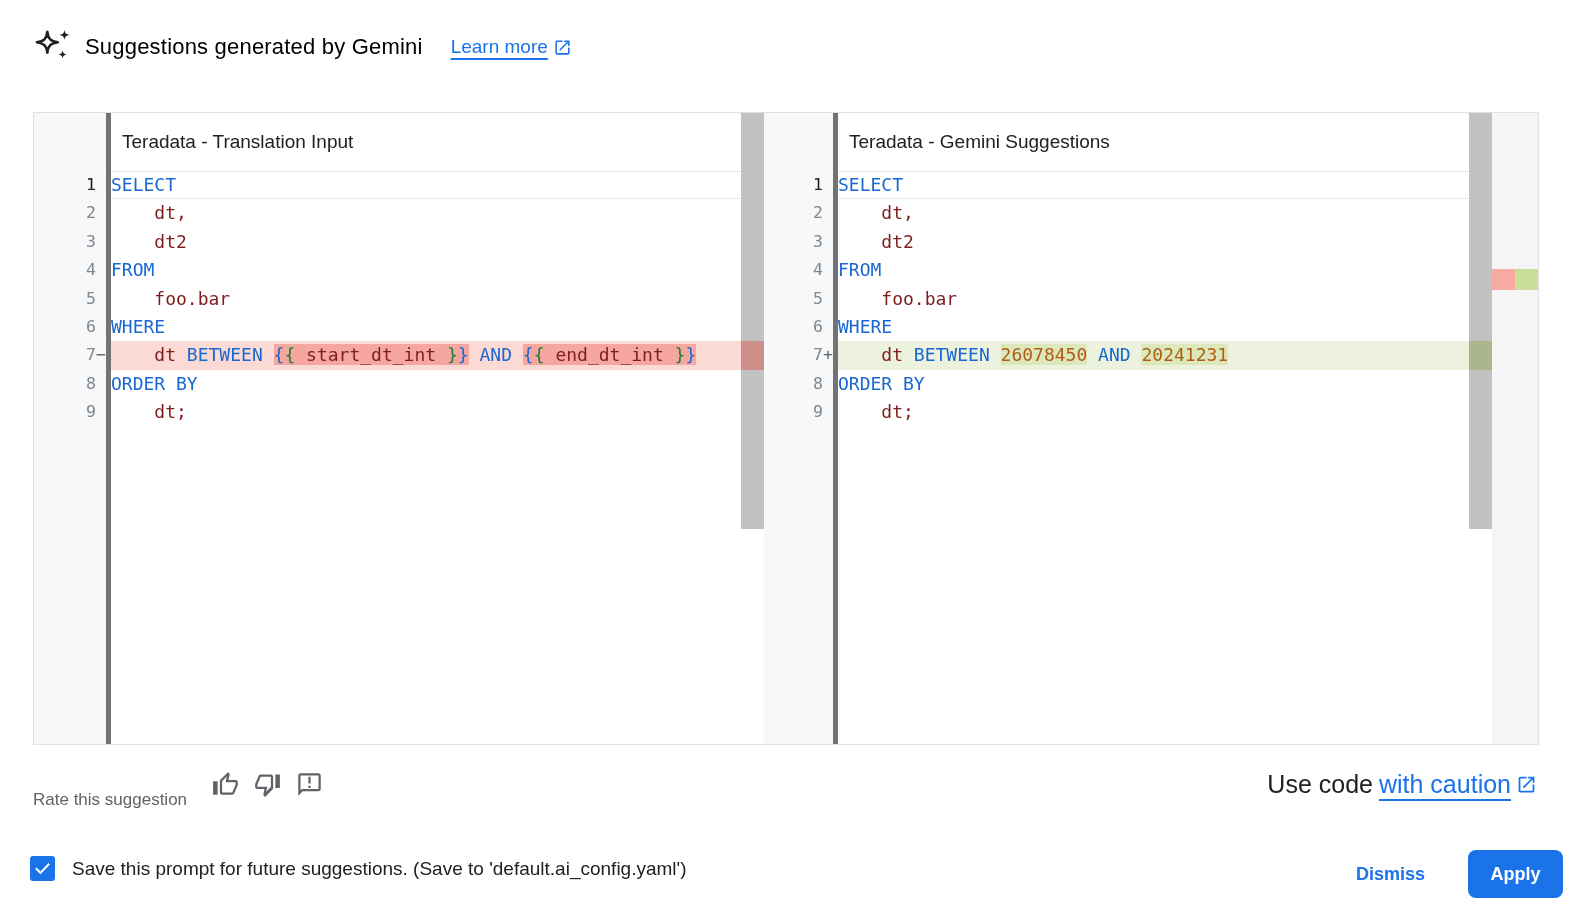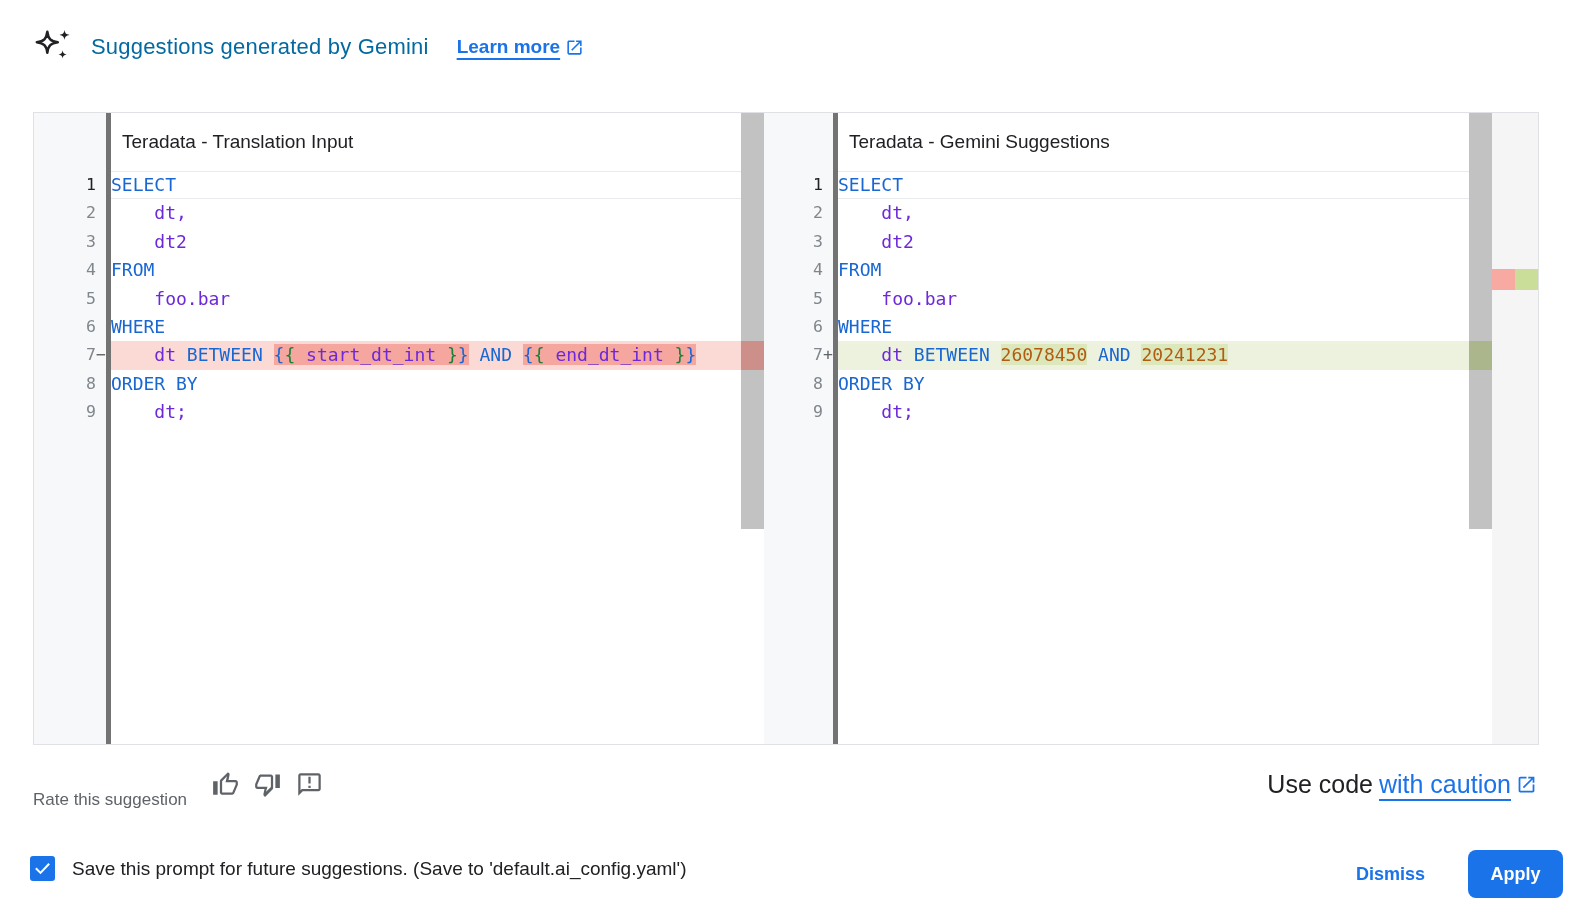--- a/index.html
+++ b/index.html
@@ -3,23 +3,23 @@
 <meta charset="utf-8">
 <style>
   * { box-sizing: border-box; }
   html,body { margin:0; padding:0; background:#fff; }
   body { font-family:"Liberation Sans", sans-serif; color:#202124; }
   .page { position:relative; width:1574px; height:918px; background:#fff; overflow:hidden; }
 
   
   .header { position:absolute; left:33px; top:26px; display:flex; align-items:center; }
   .sparkle { width:42px; height:42px; flex:0 0 auto; }
-  .header-title { margin-left:16px; font-size:22px; color:#0369a1; letter-spacing:.2px; }
+  .header-title { margin-left:10px; font-size:22px; color:#000000; letter-spacing:.2px; }
   .learn-more { margin-left:28px; display:flex; align-items:center; gap:5px; color:#1a73e8;
-                font-size:19px; font-weight:bold; text-decoration:none; cursor:pointer; }
+                font-size:19px; font-weight:normal; text-decoration:none; cursor:pointer; }
   .learn-more .lm-txt { text-decoration:underline; text-underline-offset:5px; text-decoration-thickness:2px; }
   .ext-icon { width:19px; height:19px; }
 
   
   .diff-container { position:absolute; left:33px; top:112px; width:1506px; height:633px;
                     border:1px solid #dfe1e5; background:#fff; }
 
   .gutter { position:absolute; top:0; bottom:0; background:#f7f8f9; }
   #left-gutter  { left:0;     width:72px; }
   #right-gutter { left:730px; width:69px; }
@@ -33,21 +33,21 @@
   #left-code  { left:72px;  width:635px; }
   #right-code { left:799px; width:636px; }
   .editor-title { height:58px; line-height:58px; padding-left:11px; font-size:19px; color:#202124; white-space:nowrap; }
 
   .code-line { height:28.4px; line-height:28.4px; font-family:"DejaVu Sans Mono", monospace;
                font-size:18px; white-space:pre; color:#202124; }
   .code-line.active { box-shadow: inset 0 1px 0 #e8eaed, inset 0 -1px 0 #e8eaed; }
   .code-line.removed { background:#fbdad6; }
   .code-line.added   { background:#edf2de; }
   .tok-kw { color:#1967d2; }
-  .tok-pl { color:#6d28d9; }
+  .tok-pl { color:#7f1d1d; }
   .tok-b1 { color:#1967d2; }
   .tok-b2 { color:#188038; }
   .tok-nm { color:#b05c12; }
   .removed .hl { background:#f4a69f; }
   .added   .hl { background:#dce8bb; }
 
   .scrollbar { position:absolute; top:0; bottom:0; background:#fff; cursor:default; }
   #left-scrollbar  { left:707px;  width:23px; }
   #right-scrollbar { left:1435px; width:23px; }
   .sb-thumb { position:absolute; left:0; right:0; top:0; height:416px; background:#c2c2c2; }

